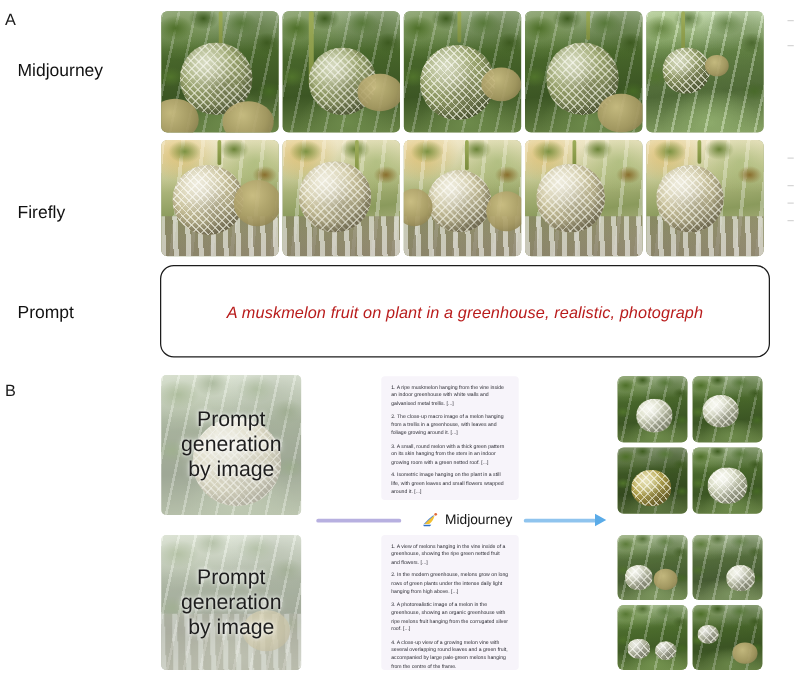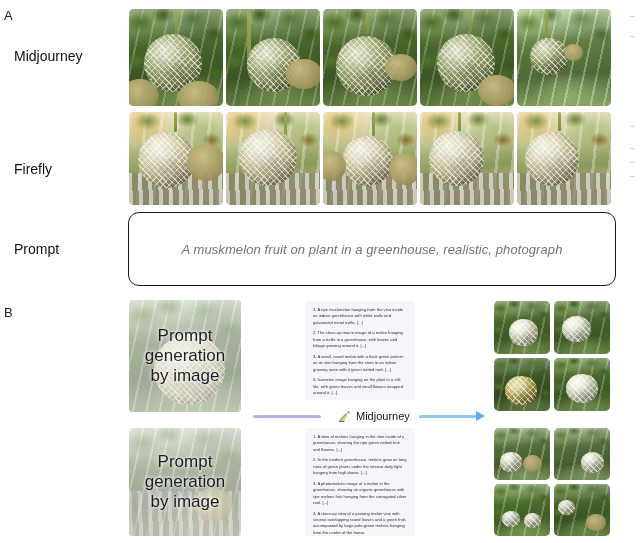--- a/index.html
+++ b/index.html
@@ -170,21 +170,21 @@
     border-radius: 11px;
     background: #ffffff;
     display: flex;
     align-items: center;
     justify-content: center;
   }
   #prompt-text {
     font-family: "Liberation Sans", sans-serif;
     font-style: italic;
     font-size: 13px;
-    color: #737373;
+    color: #b91c1c;
     letter-spacing: 0.1px;
     white-space: nowrap;
   }
 
   
   .source-card {
     position: absolute;
     border-radius: 4px;
     overflow: hidden;
   }

